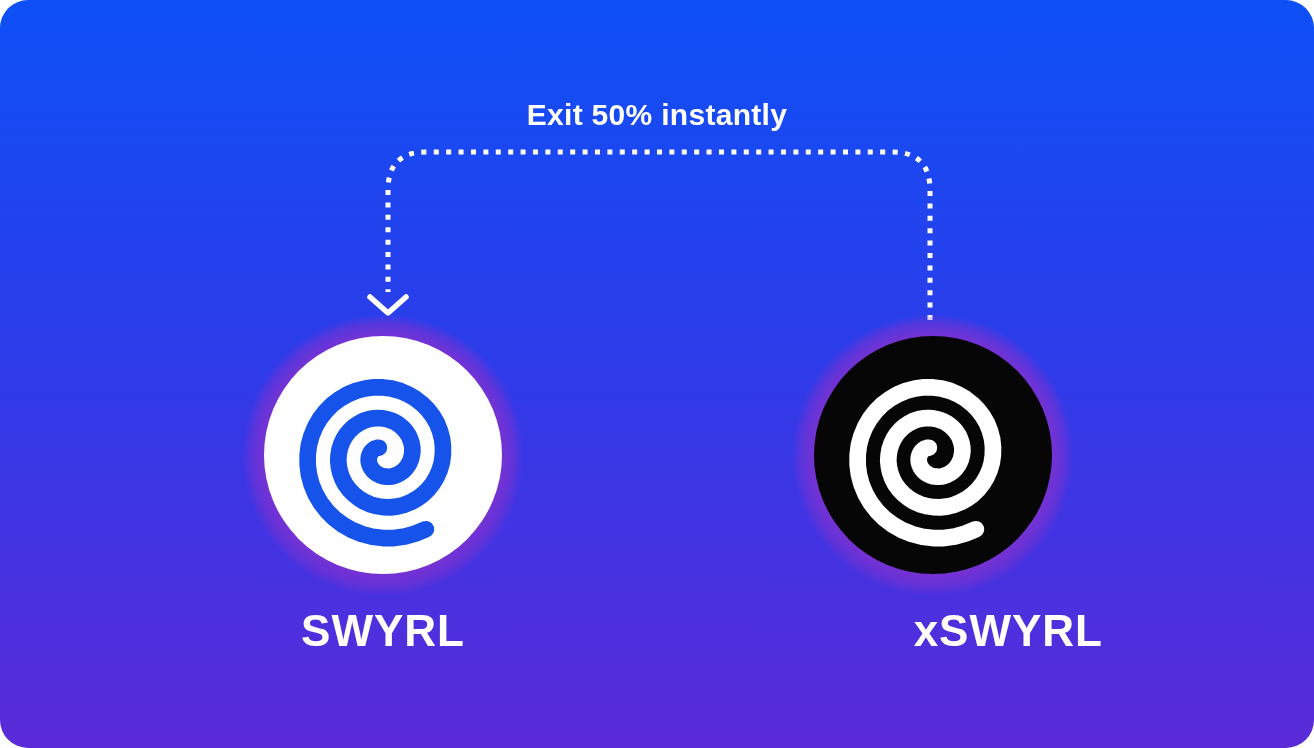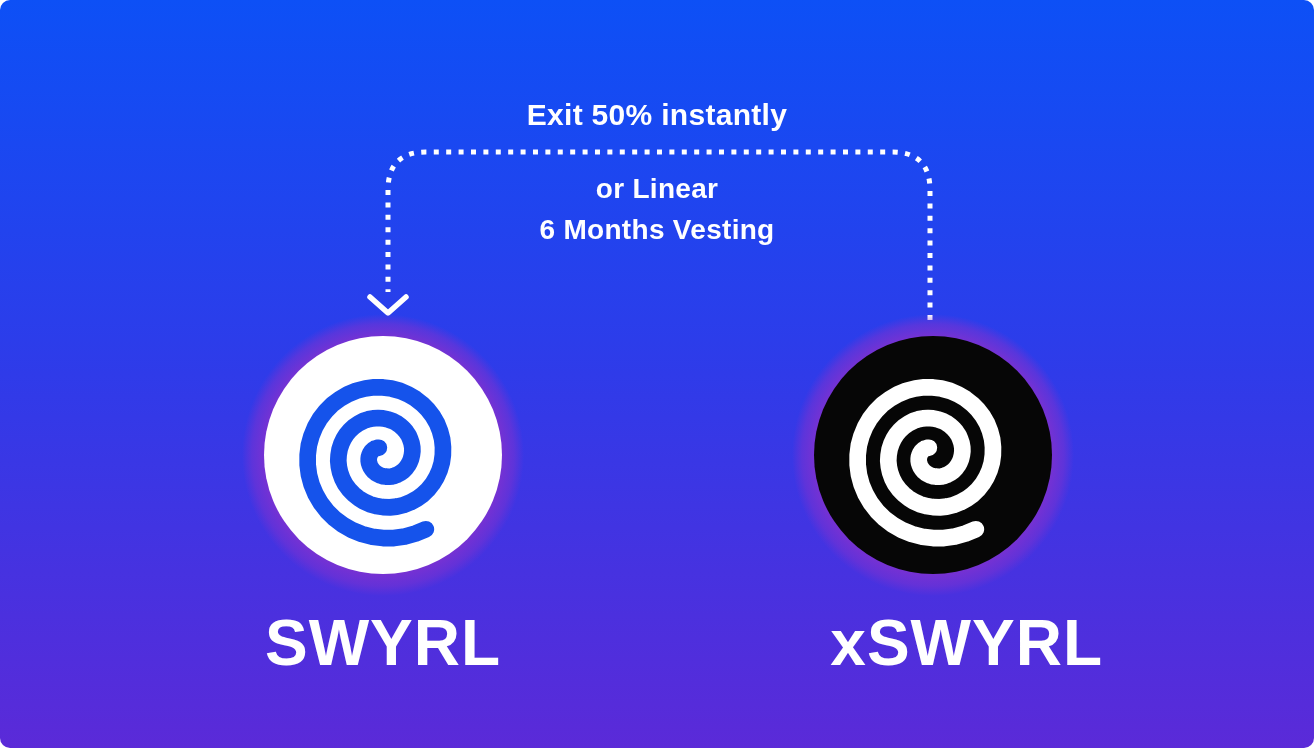--- a/index.html
+++ b/index.html
@@ -1,21 +1,21 @@
 <!DOCTYPE html>
 <html style="--bg-top: #0D50F6; --bg-mid: #2F3BE9; --bg-bottom: #5B2AD8; --glow-purple: #7B31D1; --coin-left-bg: #FFFFFF; --coin-left-spiral: #1553EB; --coin-right-bg: #060606; --coin-right-spiral: #FFFFFF; --text: #FFFFFF; --arrow-color: #FFFFFF;"><head>
 <meta charset="utf-8">
 <style>
   html, body { margin: 0; padding: 0; background: #ffffff; }
   * { box-sizing: border-box; }
   .canvas {
     position: relative;
     width: 1314px;
     height: 748px;
-    border-radius: 10px;
+    border-radius: 28px;
     overflow: hidden;
     background: linear-gradient(180deg, var(--bg-top) 0%, var(--bg-mid) 50%, var(--bg-bottom) 100%);
     font-family: "Liberation Sans", "DejaVu Sans", sans-serif;
   }
   .flow-svg {
     position: absolute;
     inset: 0;
     width: 100%;
     height: 100%;
   }
@@ -66,42 +66,38 @@
   }
   .coin-left  { left: 264px; top: 336px; background: var(--coin-left-bg); }
   .coin-right { left: 814px; top: 336px; background: var(--coin-right-bg); }
   .coin svg { width: 238px; height: 238px; display: block; }
   .coin-label {
     position: absolute;
     top: 606px;
     width: 340px;
     text-align: center;
     color: var(--text);
-    font-size: 64px;
+    font-size: 44px;
     font-weight: 700;
     letter-spacing: 1px;
   }
   .label-left  { left: 213px; }
   .label-right { left: 763px; text-align: right; }
 </style>
 </head>
 <body>
 
 <div class="canvas">
 
   <svg class="flow-svg" viewBox="0 0 1314 748" aria-hidden="true">
     <path d="M 930 320 L 930 190 Q 930 152 892 152 L 426 152 Q 388 152 388 190 L 388 292" fill="none" stroke="#FFFFFF" stroke-width="5" stroke-dasharray="5 7.4"></path>
     <path d="M 370 297 L 388 313 L 406 297" fill="none" stroke="#FFFFFF" stroke-width="5.5" stroke-linecap="round" stroke-linejoin="round"></path>
   </svg>
 
   <div class="flow-title">Exit 50% instantly</div>
-  <div class="flow-subtitle">
-    <span>or Linear</span><br>
-    <span>6 Months Vesting</span>
-  </div>
 
   <div class="coin-glow glow-left"></div>
   <div class="coin coin-left">
     <svg viewBox="0 0 200 200" aria-hidden="true">
       <path fill="none" stroke="#1553EB" stroke-width="14" stroke-linecap="round" stroke-linejoin="round" d="M136.0 162.4L127.3 166.0L118.4 168.5L109.2 169.8L100.0 169.8L91.0 168.7L82.2 166.4L73.9 163.0L66.2 158.6L59.1 153.3L52.9 147.1L47.6 140.2L43.3 132.8L40.0 124.9L37.8 116.7L36.7 108.3L36.7 100.0L37.7 91.8L39.9 83.9L43.0 76.4L47.0 69.4L51.9 63.1L57.5 57.5L63.8 52.8L70.5 48.9L77.6 46.0L85.0 44.1L92.5 43.1L100.0 43.2L107.3 44.2L114.4 46.1L121.1 49.0L127.3 52.7L132.9 57.1L137.9 62.1L142.1 67.7L145.5 73.7L148.0 80.1L149.7 86.7L150.4 93.4L150.3 100.0L149.4 106.5L147.6 112.7L145.0 118.6L141.7 124.1L137.8 129.0L133.3 133.3L128.3 136.9L123.0 139.8L117.4 142.0L111.6 143.4L105.8 144.0L100.0 143.8L94.3 142.9L88.9 141.3L83.8 139.0L79.2 136.1L75.0 132.6L71.3 128.7L68.2 124.4L65.8 119.8L64.0 114.9L62.9 109.9L62.4 104.9L62.7 100.0L63.5 95.2L65.0 90.6L67.0 86.3L69.5 82.4L72.5 78.9L75.9 75.9L79.6 73.4L83.5 71.4L87.6 70.0L91.7 69.2L95.9 68.9L100.0 69.2L104.0 70.0L107.7 71.3L111.2 73.0L114.3 75.2L117.1 77.7L119.5 80.5L121.5 83.5L122.9 86.8L124.0 90.1L124.6 93.4L124.7 96.8L124.3 100.0L123.6 103.1L122.5 106.0L121.0 108.7L119.2 111.1L117.2 113.2L114.9 114.9L112.5 116.3L110.0 117.3L107.4 118.0L104.9 118.3L102.4 118.2L100.0 117.8L97.7 117.1L95.7 116.2L93.8 115.0L92.2 113.6L90.8 112.0L89.7 110.3L88.9 108.5L88.3 106.8L88.0 105.0L88.0 103.2L88.2 101.5L88.7 100.0L89.3 98.6L90.1 97.3L91.0 96.3L92.1 95.4L93.2 94.7L94.3 94.3L95.4 94.0L96.5 93.9"></path>
     </svg>
   </div>
 
   <div class="coin-glow glow-right"></div>
   <div class="coin coin-right">

